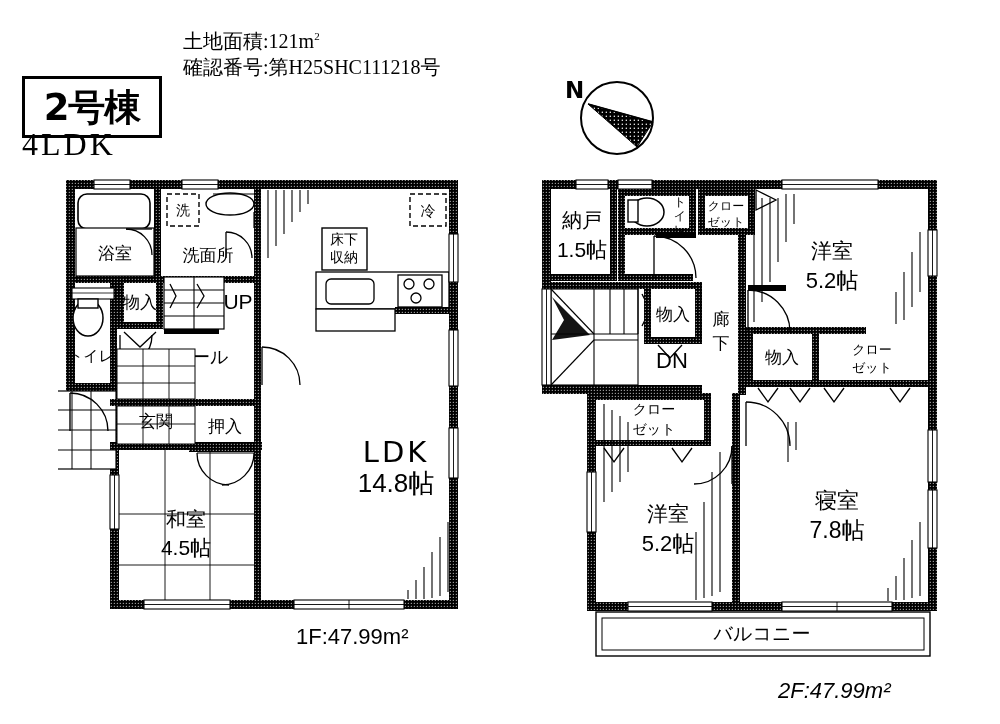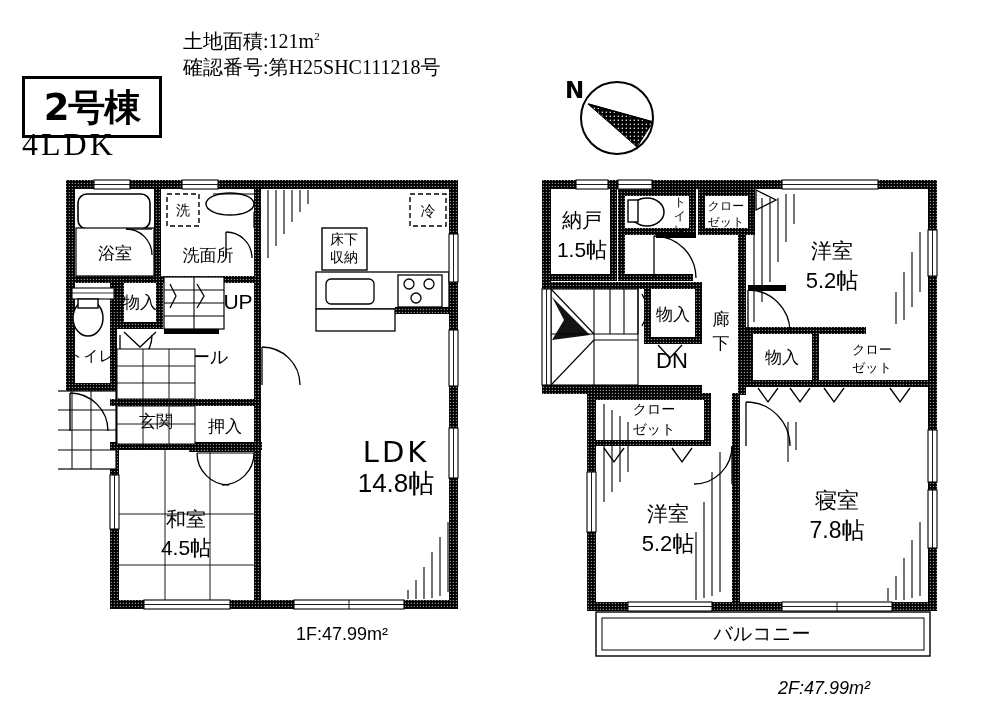--- a/index.html
+++ b/index.html
@@ -48,21 +48,21 @@
     font-size: 23px; font-weight: bold;
     font-family: "DejaVu Sans", sans-serif;
   }
 
   
   #floor1 { left: 58px; top: 172px; width: 410px; height: 445px; }
   #floor2 { left: 532px; top: 172px; width: 432px; height: 490px; }
 
   
   .area-caption {
-    font-size: 18px; letter-spacing: 0px; white-space: nowrap;
+    font-size: 22px; letter-spacing: 0px; white-space: nowrap;
     font-family: "Liberation Sans", sans-serif;
   }
   #area-1f { left: 296px; top: 624px; }
   #area-2f { left: 778px; top: 678px; font-style: italic; }
 
   
   svg text {
     font-family: "DejaVu Sans", "Liberation Sans", sans-serif;
     fill: #000;
     dominant-baseline: middle;

